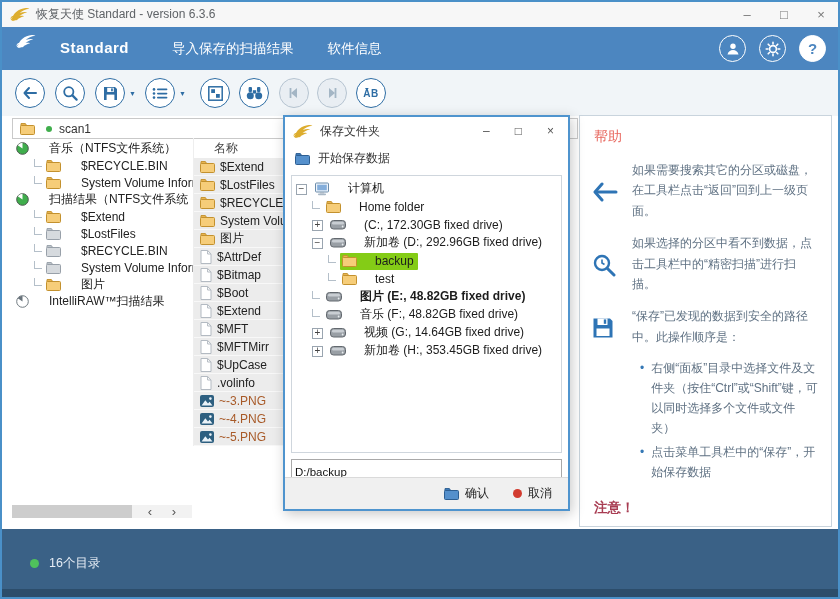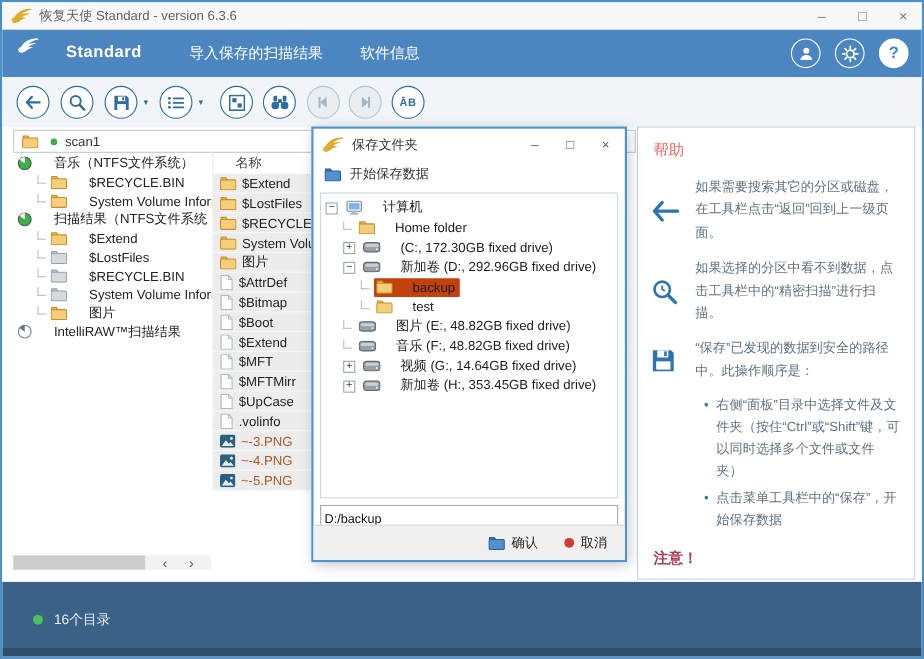--- a/index.html
+++ b/index.html
@@ -59,21 +59,21 @@
   .dlg-controls{margin-left:auto;display:flex;gap:25px;padding-right:14px;color:#555;font-size:12px}
   .dlg-controls span{cursor:pointer}
   .dlg-toolbar{height:27px;display:flex;align-items:center;padding-left:10px;gap:8px;font-size:12px;color:#333;cursor:pointer}
   .dlg-tree{position:absolute;left:6px;top:58px;width:271px;height:278px;border:1px solid #cfd6dd;box-sizing:border-box;padding-top:4px;overflow:hidden;background:#fff}
   .drow{height:18px;display:flex;align-items:center;font-size:12px;color:#1c1c1c;white-space:nowrap;cursor:pointer}
   .exp{width:9px;height:9px;border:1px solid #9aa5b0;background:#fff;flex:none;display:flex;align-items:center;justify-content:center;
     font-size:10px;line-height:8px;color:#444;margin-right:5px;box-sizing:content-box;cursor:pointer}
   .exp.plus::before{content:"+"}
   .exp.minus::before{content:"−"}
   .selwrap{display:flex;align-items:center;gap:18px;padding:1px 4px 2px 2px;border-radius:1px}
-  .drow.selected .selwrap{background:#c2410c}
+  .drow.selected .selwrap{background:#84cc16}
   .dlg-path{position:absolute;left:6px;top:342px;width:271px;height:17px;border:1px solid #a9a9a9;font-size:11.5px;
     padding:12px 3px;box-sizing:border-box;font-family:inherit;color:#111}
   .dlg-footer{position:absolute;left:0;bottom:0;width:283px;height:32px;background:#f0f0f0;border-top:1px solid #dadada;
     display:flex;align-items:center;justify-content:flex-end;gap:24px;padding-right:16px;box-sizing:border-box}
   .dlg-btn{display:flex;align-items:center;gap:6px;font-size:12px;color:#222;cursor:pointer}
   .reddot{width:9px;height:9px;border-radius:50%;background:#d23b2f;flex:none}
   
   .help-panel{position:absolute;left:577px;top:113px;width:253px;height:412px;border:1px solid #c9d4dd;box-sizing:border-box;
     background:#fff;padding:10px 12px;z-index:1;overflow:hidden}
   .help-title{color:#e8685f;font-size:14px;margin:2px 0 14px 2px}
@@ -654,21 +654,21 @@
           <span class="selwrap">
             <span class="ic">
               <svg width="15" height="13" viewBox="0 0 15 13" xmlns="http://www.w3.org/2000/svg">
                 <path d="M1 4 V1.6 h4.4 l1.5 2.4" fill="#ecb854" stroke="#c3912e"></path>
                 <rect x="0.5" y="3.5" width="14" height="9" rx="1" fill="#f6cd79" stroke="#c3912e"></rect>
               </svg>
             </span>
             <span class="lbl">test</span>
           </span>
         </div>
-        <div class="drow" style="padding-left: 20px;">
+        <div class="drow" style="padding-left: 20px; font-weight: bold;">
           <span class="branch"></span>
           <span class="selwrap">
             <span class="ic">
               <svg width="16" height="11" viewBox="0 0 16 11" xmlns="http://www.w3.org/2000/svg">
                 <rect x="0.5" y="1.5" width="15" height="8.5" rx="3" fill="#999fa5" stroke="#62686e"></rect>
                 <rect x="2" y="2.8" width="12" height="2.8" rx="1.4" fill="#c9ced3"></rect>
                 <circle cx="12.6" cy="7.5" r="0.9" fill="#e9edf0"></circle>
               </svg>
             </span>
             <span class="lbl">图片 (E:, 48.82GB fixed drive)</span>

